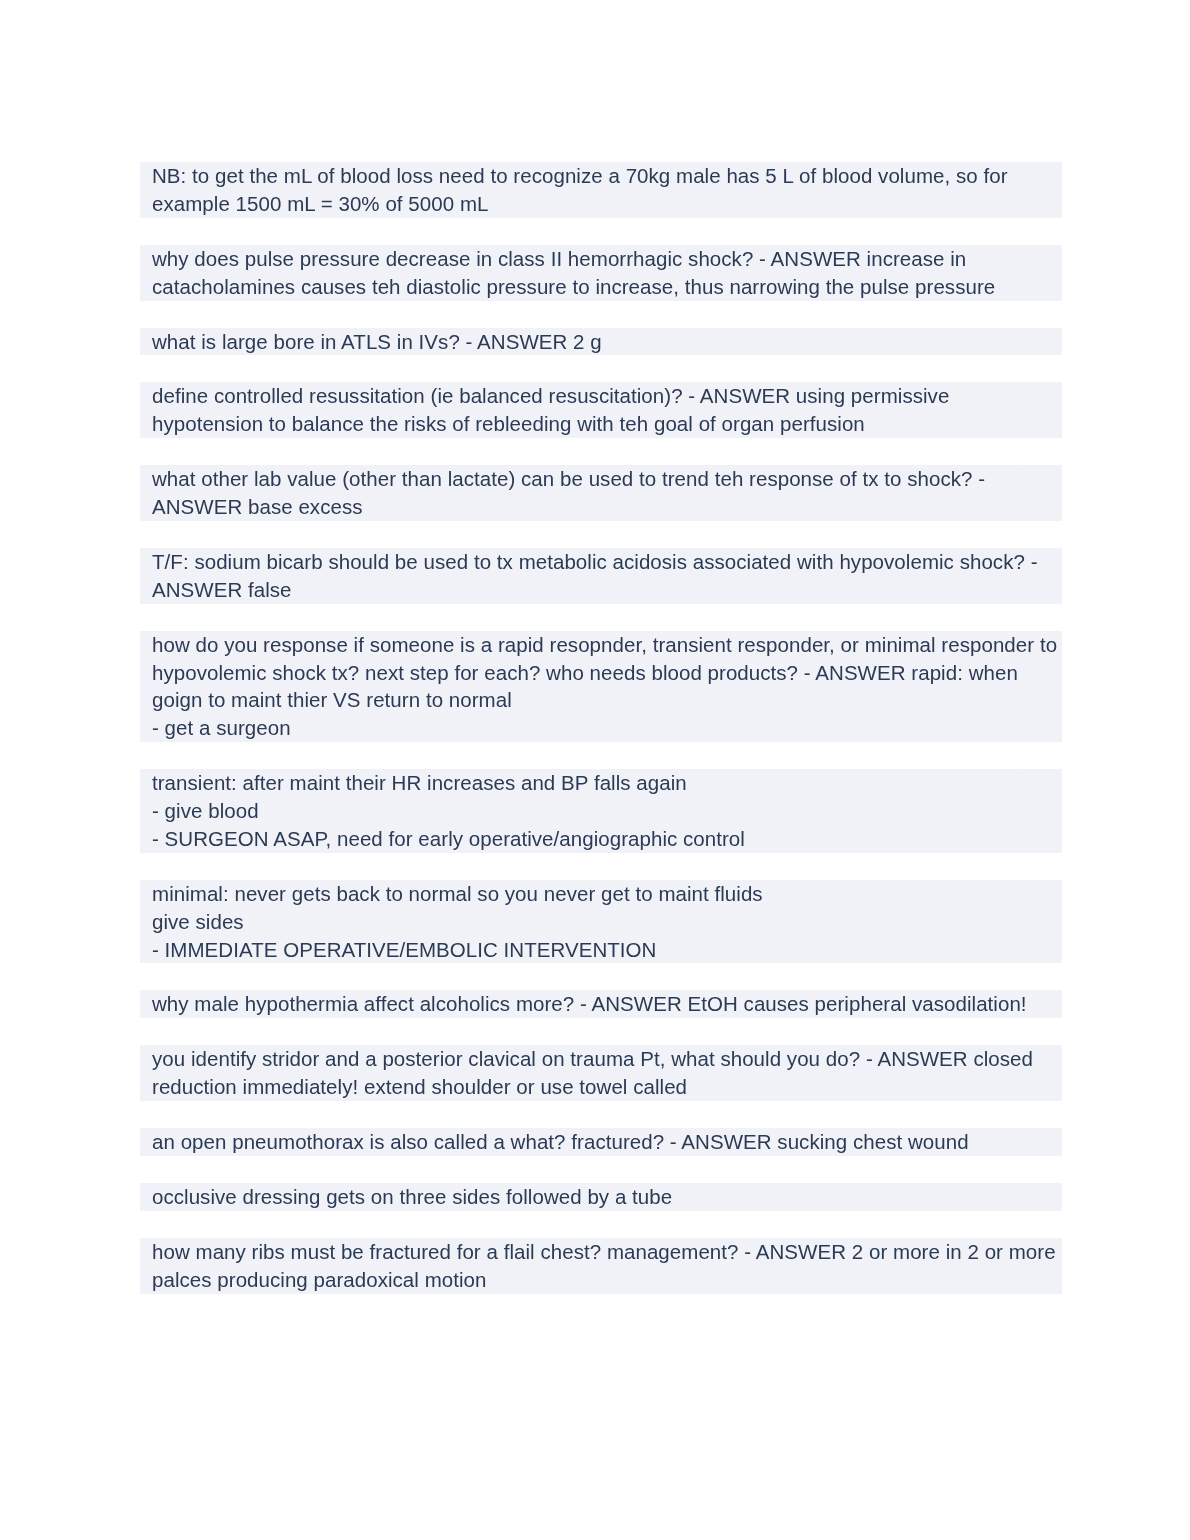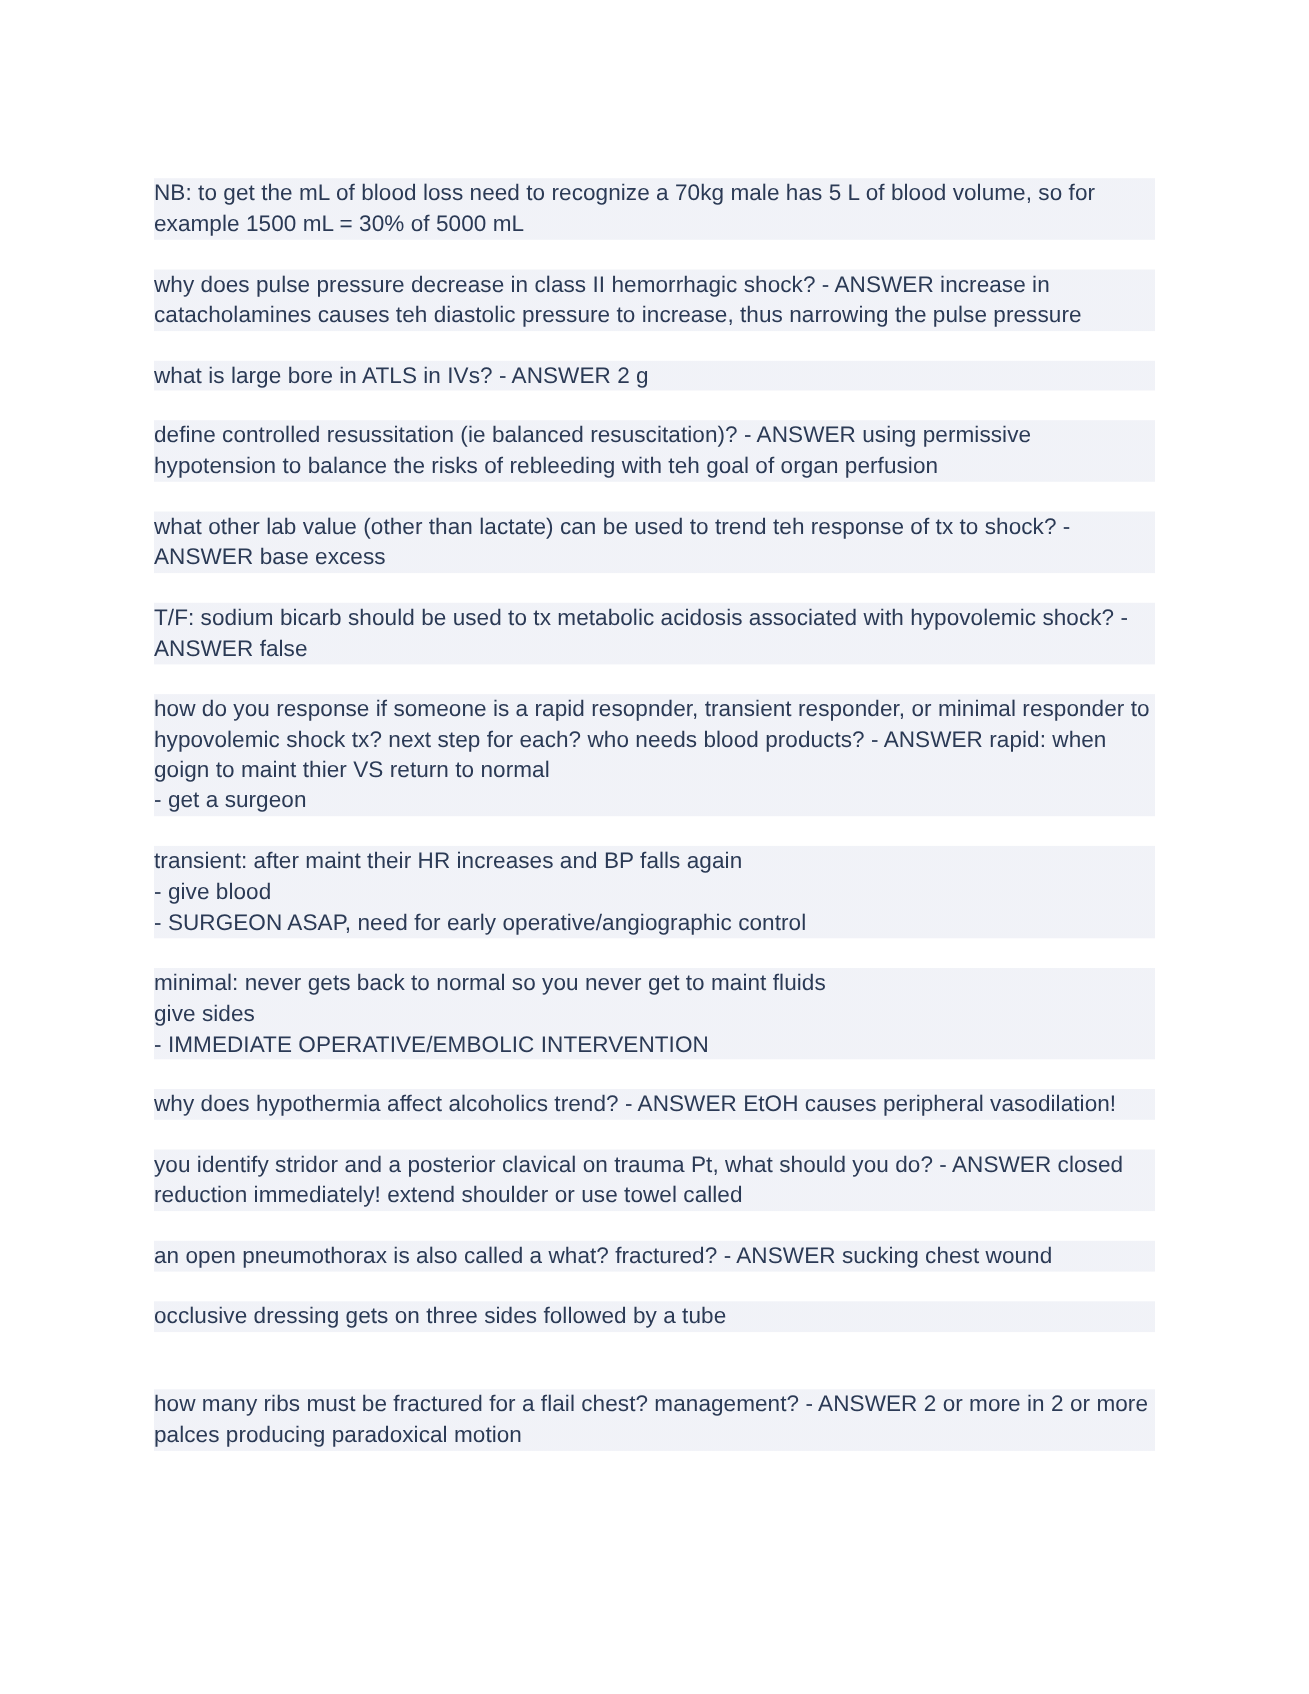--- a/index.html
+++ b/index.html
@@ -27,29 +27,29 @@
     font-size: 20.5px;
     line-height: 1.36;
     color: #2b3a55;
     margin: 0 0 27px 0;
     white-space: pre-wrap;
     text-align: left;
     letter-spacing: 0.05px;
   }
   .para:last-child {
     margin-bottom: 0;
-    margin-top: 25px;
   }
   
   .para {
     background: linear-gradient(to right, rgba(236,238,245,0.75), rgba(236,238,245,0.75));
     background-repeat: no-repeat;
     background-size: 100% 100%;
     display: inline-block;
     width: 100%;
+    padding-left: 12px;
   }
 </style>
 </head>
 <body>
 
 <div class="page">
   <div class="doc-body">
     <p class="para">NB: to get the mL of blood loss need to recognize a 70kg male has 5 L of blood volume, so for example 1500 mL = 30% of 5000 mL</p>
     <p class="para">why does pulse pressure decrease in class II hemorrhagic shock? - ANSWER increase in catacholamines causes teh diastolic pressure to increase, thus narrowing the pulse pressure</p>
     <p class="para">what is large bore in ATLS in IVs? - ANSWER 2 g</p>
@@ -57,19 +57,19 @@
     <p class="para">what other lab value (other than lactate) can be used to trend teh response of tx to shock? - ANSWER base excess</p>
     <p class="para">T/F: sodium bicarb should be used to tx metabolic acidosis associated with hypovolemic shock? - ANSWER false</p>
     <p class="para">how do you response if someone is a rapid resopnder, transient responder, or minimal responder to hypovolemic shock tx? next step for each? who needs blood products? - ANSWER rapid: when goign to maint thier VS return to normal
 - get a surgeon</p>
     <p class="para">transient: after maint their HR increases and BP falls again
 - give blood
 - SURGEON ASAP, need for early operative/angiographic control</p>
     <p class="para">minimal: never gets back to normal so you never get to maint fluids
 give sides
 - IMMEDIATE OPERATIVE/EMBOLIC INTERVENTION</p>
-    <p class="para">why does hypothermia affect alcoholics trend? - ANSWER EtOH causes peripheral vasodilation!</p>
+    <p class="para">why male hypothermia affect alcoholics more? - ANSWER EtOH causes peripheral vasodilation!</p>
     <p class="para">you identify stridor and a posterior clavical on trauma Pt, what should you do? - ANSWER closed reduction immediately! extend shoulder or use towel called</p>
     <p class="para">an open pneumothorax is also called a what? fractured? - ANSWER sucking chest wound</p>
     <p class="para">occlusive dressing gets on three sides followed by a tube</p>
     <p class="para">how many ribs must be fractured for a flail chest? management? - ANSWER 2 or more in 2 or more palces producing paradoxical motion</p>
   </div>
 </div>
 
 </body></html>

